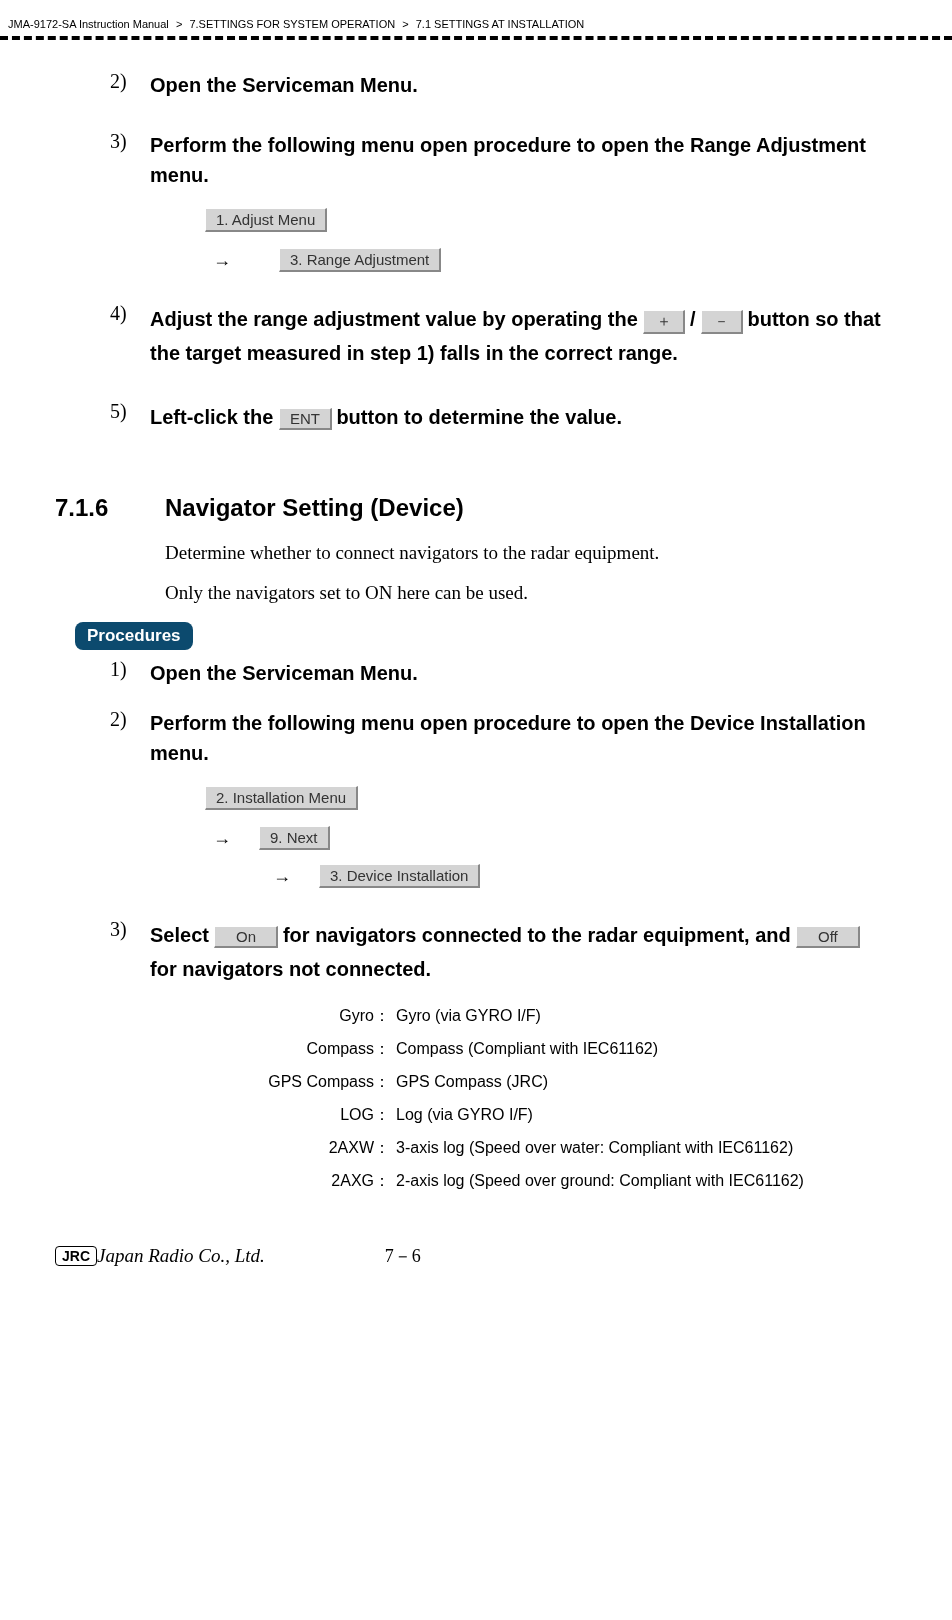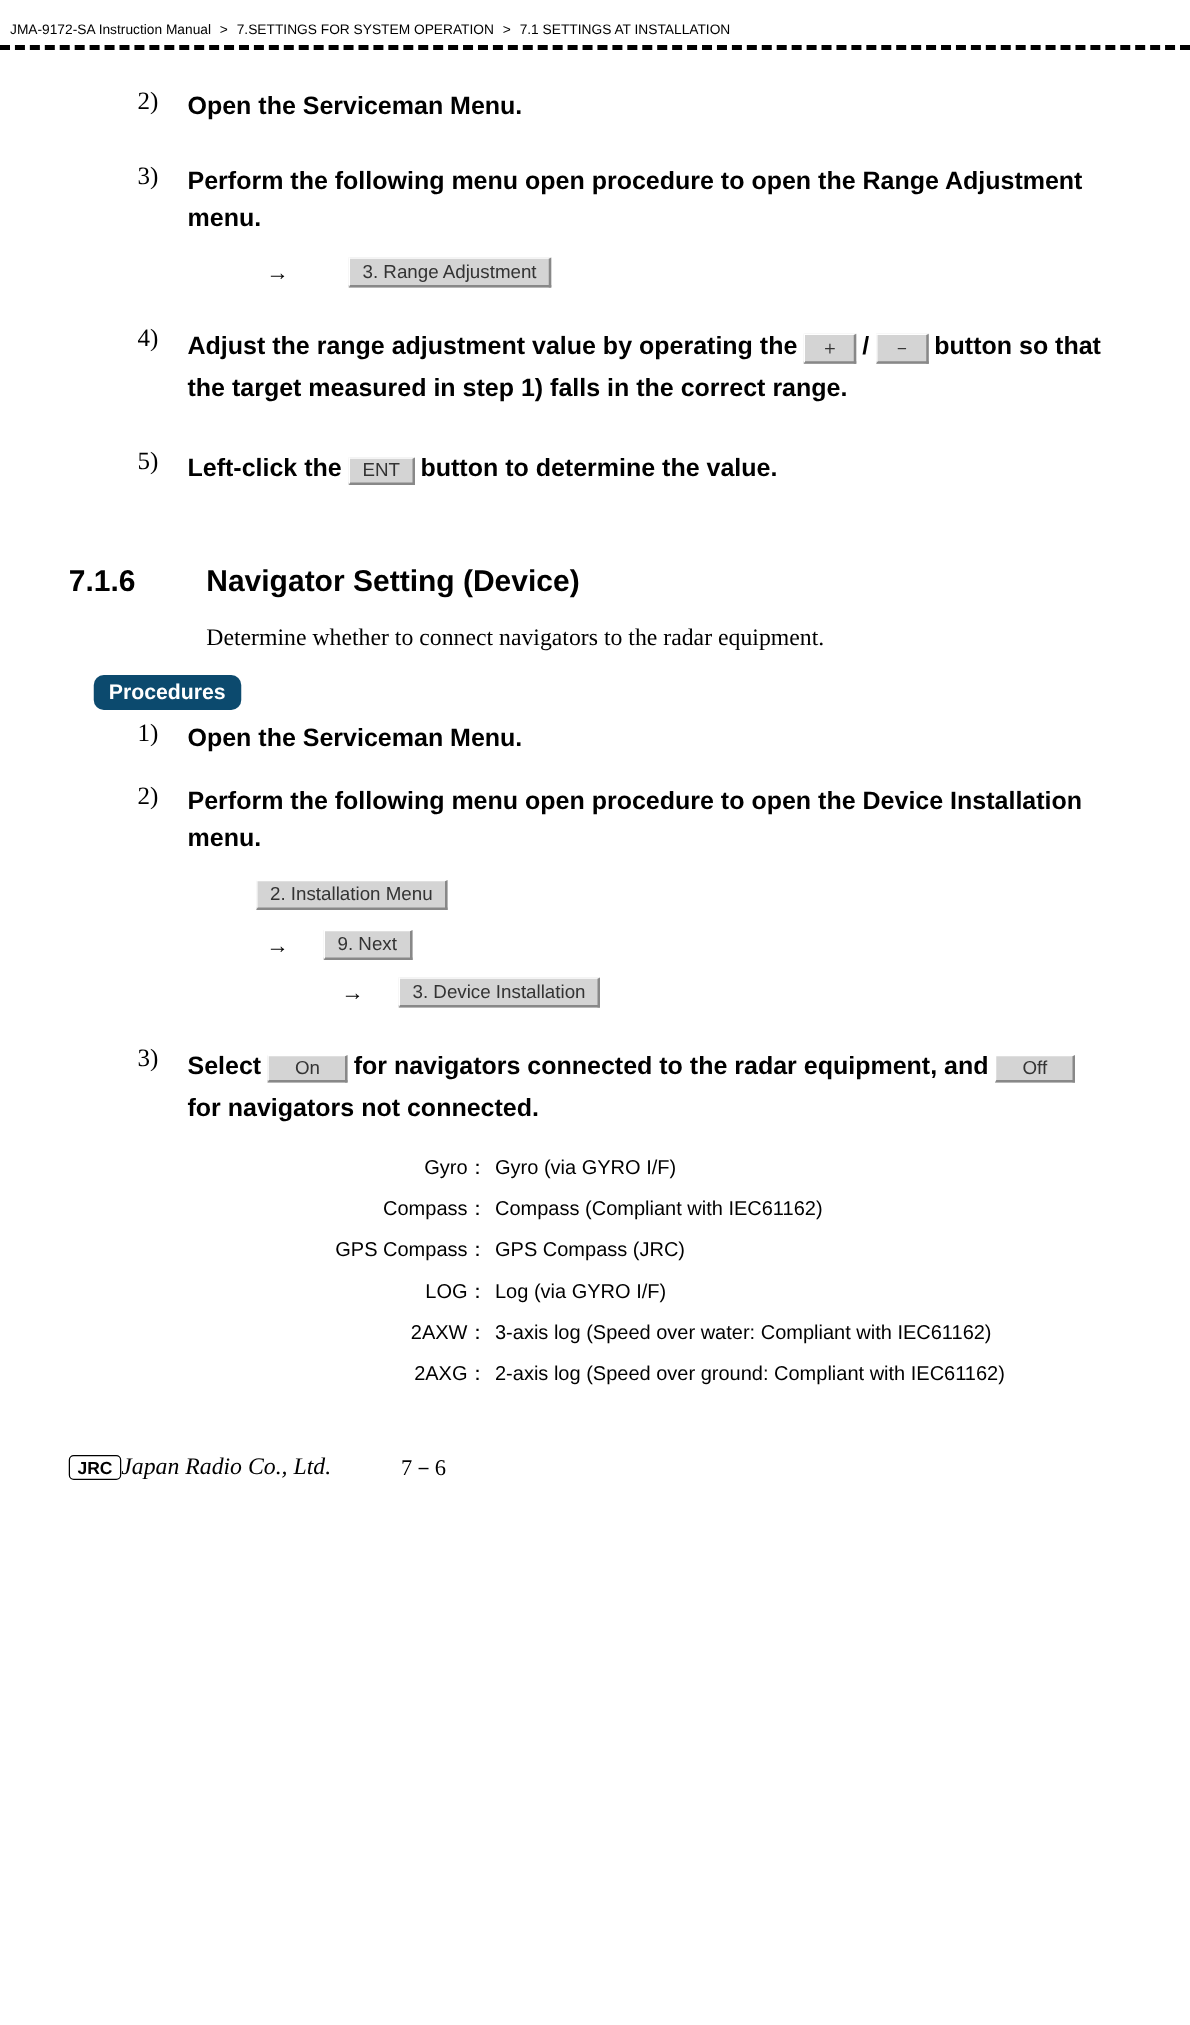--- a/index.html
+++ b/index.html
@@ -158,21 +158,21 @@
     font-family: Arial, sans-serif;
   }
   .jrc-script {
     font-family: cursive;
     font-style: italic;
     font-size: 19px;
   }
   .page-num {
     font-family: "Times New Roman", serif;
     font-size: 18px;
-    margin-left: 56px;
+    margin-left: 120px;
   }
   .inline-step-title {
     font-weight: bold;
     font-size: 20px;
     font-family: Arial, sans-serif;
     line-height: 1.7;
   }
 </style>
 </head>
 <body>
@@ -194,20 +194,23 @@
     <div class="step-body">
       <div class="step-title">Open the Serviceman Menu.</div>
     </div>
   </div>
 
   
   <div class="step">
     <div class="step-num">3)</div>
     <div class="step-body">
       <div class="step-title">Perform the following menu open procedure to open the Range Adjustment menu.</div>
+      <div class="indent-block">
+        <span class="menu-btn">1. Adjust Menu</span>
+      </div>
       <div class="indent-block" style="margin-top:16px; display:flex; align-items:center;">
         <span class="arrow">→</span>
         <span style="width:40px;"></span>
         <span class="menu-btn">3. Range Adjustment</span>
       </div>
     </div>
   </div>
 
   
   <div class="step">
@@ -230,20 +233,21 @@
       <span class="inline-step-title"> button to determine the value.</span>
     </div>
   </div>
 
   
   <div class="section-heading">
     <div class="section-num">7.1.6</div>
     <div class="section-title">Navigator Setting  (Device)</div>
   </div>
   <div class="section-body">Determine whether to connect navigators to the radar equipment.</div>
+  <div class="section-body">Only the navigators set to ON here can be used.</div>
 
   <div class="procedures-badge">Procedures</div>
 
   
   <div class="step" style="margin-bottom:20px;">
     <div class="step-num">1)</div>
     <div class="step-body">
       <div class="step-title">Open the Serviceman Menu.</div>
     </div>
   </div>

